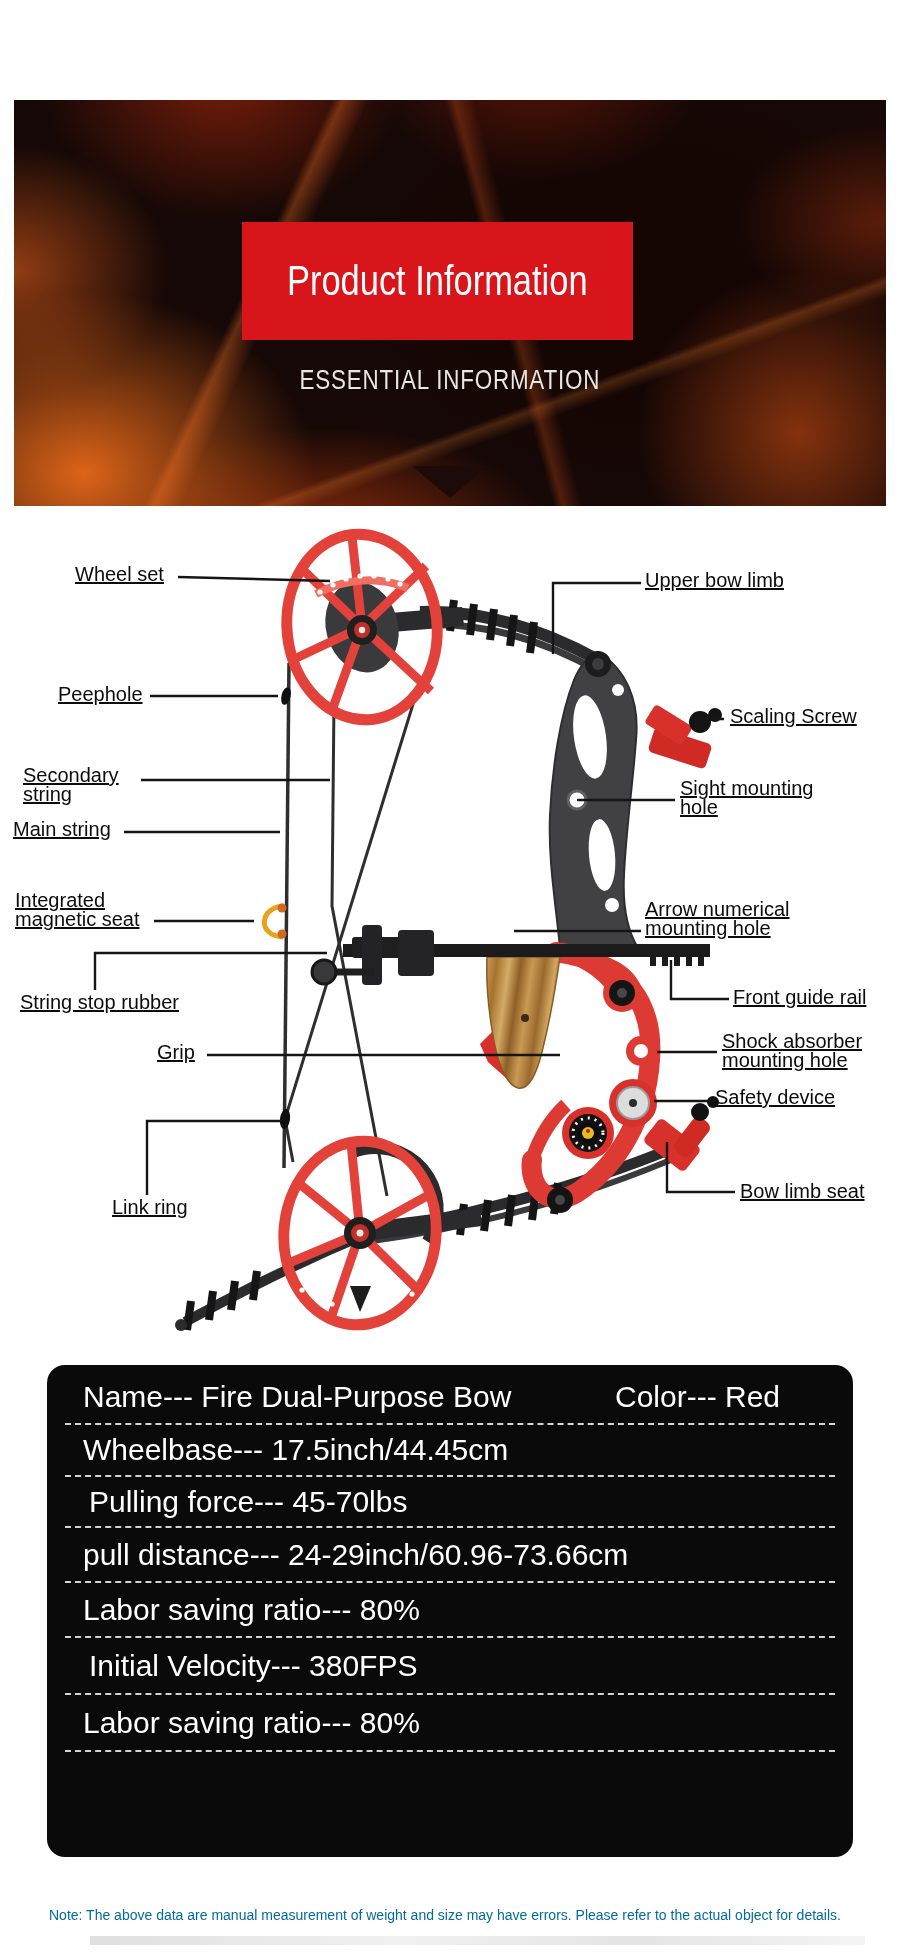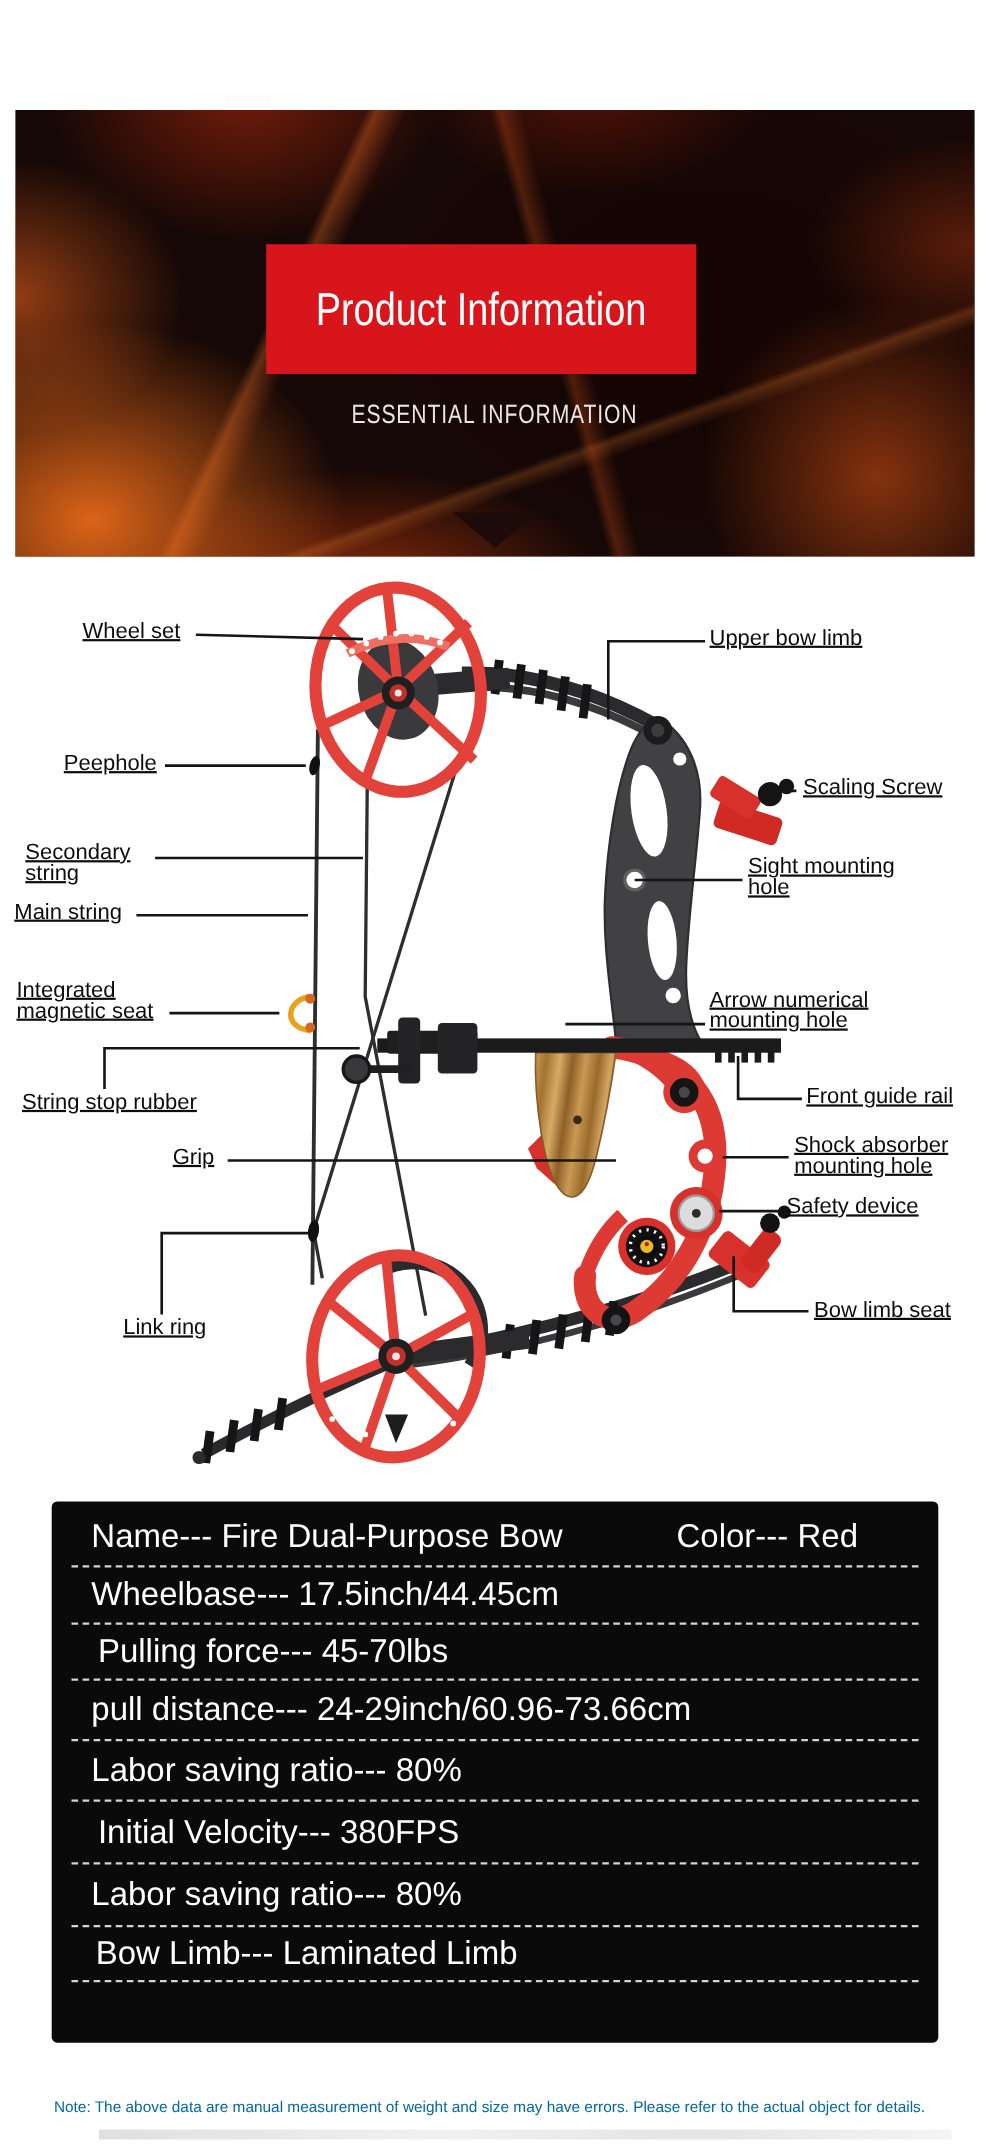--- a/index.html
+++ b/index.html
@@ -26,31 +26,31 @@
       linear-gradient(75deg,  transparent 55%, rgba(255,100,30,.25) 56%, transparent 58%),
       linear-gradient(160deg, transparent 68%, rgba(255,140,50,.22) 69%, transparent 71%);}
   .banner-notch{position:absolute;left:412px;top:466px;width:0;height:0;
     border-left:38px solid transparent;border-right:38px solid transparent;
     border-top:32px solid #1c0b08;}
   .title-box{position:absolute;left:228px;top:122px;width:391px;height:118px;
     background:#d9151c;display:flex;align-items:center;justify-content:center;}
   .title-box span{color:#ffffff;font-size:42px;display:inline-block;
     transform:scaleX(.82);white-space:nowrap;}
   .subtitle{position:absolute;left:0;top:264px;width:100%;text-align:center;
-    color:#e9e6e3;font-size:24px;letter-spacing:1px;}
+    color:#e9e6e3;font-size:28px;letter-spacing:1px;}
   .subtitle span{display:inline-block;transform:scaleX(.8);white-space:nowrap;}
 
   
   .lbl{position:absolute;color:#0c0c0c;font-size:20px;line-height:19px;
        white-space:pre-line;text-decoration:underline;}
   .bow-svg{position:absolute;left:0;top:470px;width:900px;height:900px;}
 
   
   .spec-box{position:absolute;left:47px;top:1365px;width:806px;height:492px;
-    background:#0a0a0a;border-radius:5px;padding-top:5px;box-sizing:border-box;}
+    background:#0a0a0a;border-radius:18px;padding-top:5px;box-sizing:border-box;}
   .spec-row{position:relative;margin:0 18px;display:flex;align-items:center;
     border-bottom:2px dashed #d4d4d4;color:#ffffff;font-size:30px;
     padding-left:18px;box-sizing:border-box;white-space:nowrap;}
   .spec-color{position:absolute;left:550px;top:auto;}
 
   
   .note{position:absolute;left:49px;top:1905px;width:812px;color:#0369a1;
     font-size:14px;line-height:1.45;}
   .note-smudge{position:absolute;left:90px;top:1936px;width:775px;height:9px;
     background:linear-gradient(90deg, rgba(110,110,110,.22), rgba(140,140,140,.12) 40%,
@@ -315,21 +315,18 @@
       </div>
     <div class="spec-row" style="height:55px">
         <span>Labor saving ratio--- 80%</span>
       </div>
     <div class="spec-row" style="height:57px;padding-left:24px">
         <span>Initial Velocity--- 380FPS</span>
       </div>
     <div class="spec-row" style="height:57px">
         <span>Labor saving ratio--- 80%</span>
       </div>
-    <div class="spec-row" style="height:50px;padding-left:22px">
-        <span>Bow Limb--- Laminated Limb</span>
-      </div>
   </div>
 
   <div class="note">Note: The above data are manual measurement of weight and size may have errors. Please refer to the actual object for details.</div>
   <div class="note-smudge"></div>
 
 </div>
 
 </body></html>

